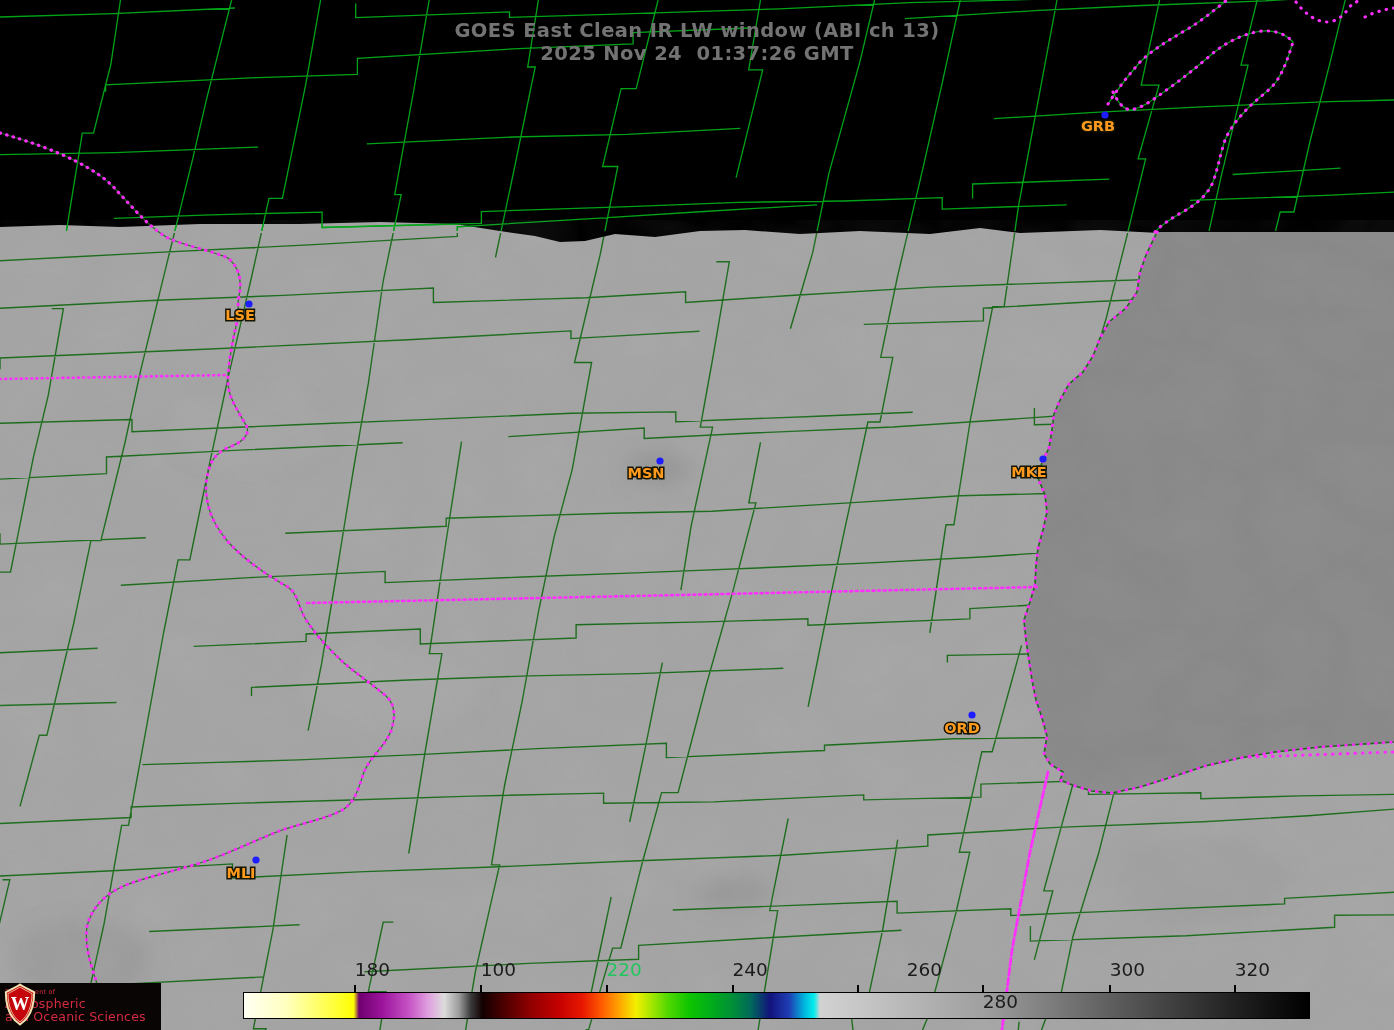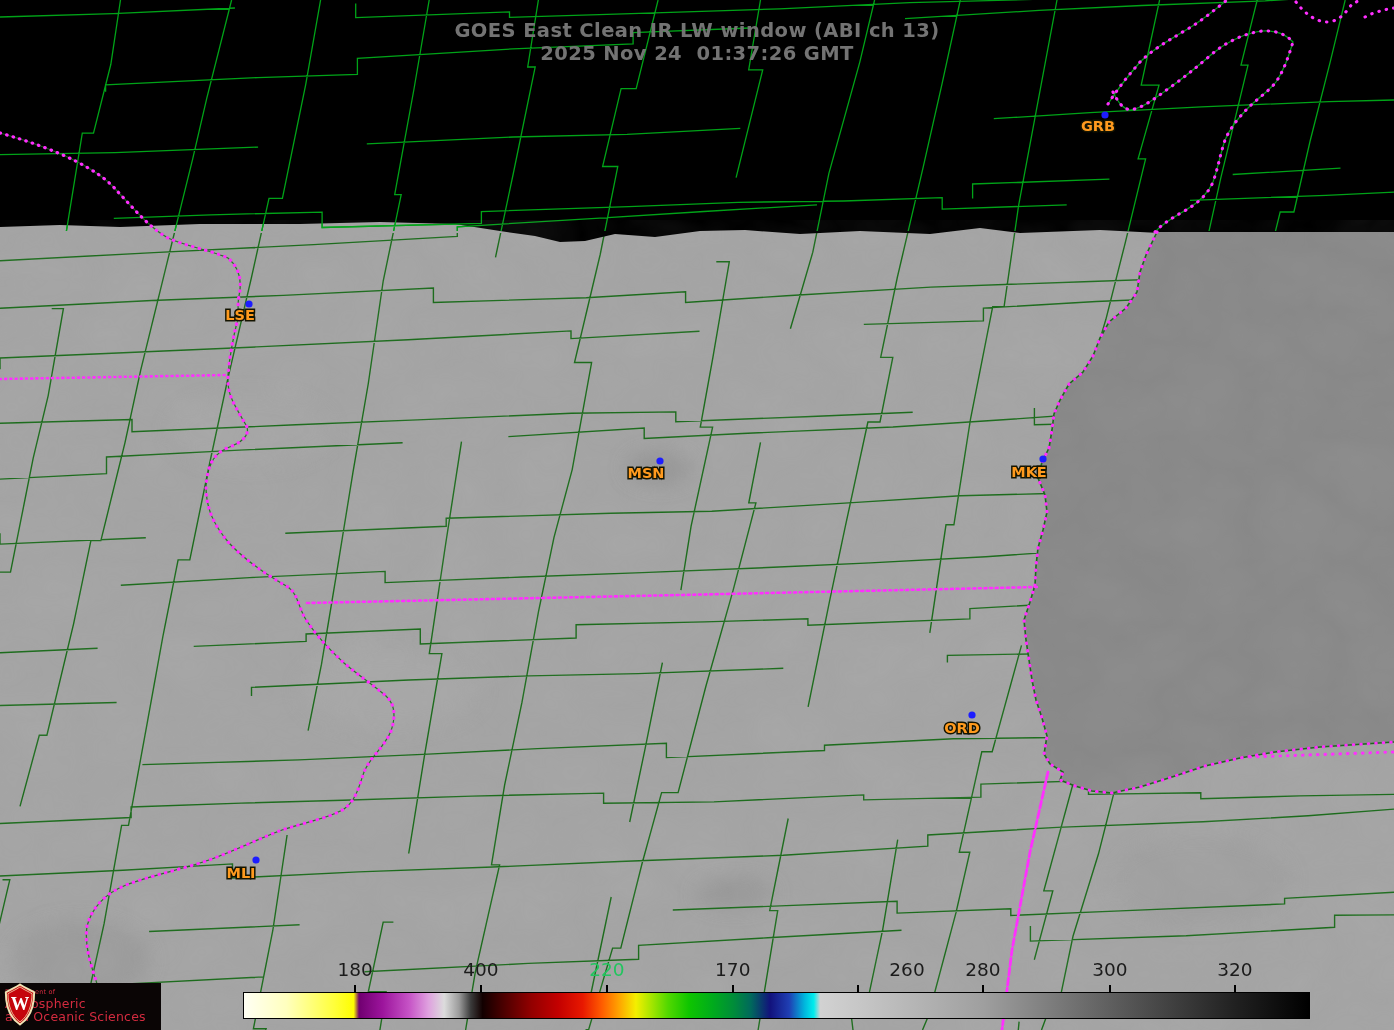--- a/index.html
+++ b/index.html
@@ -16,21 +16,21 @@
           #fffff4 0%, #ffffbe 4%, #ffff3a 8.5%, #fdfd00 10.3%,
           #700070 10.8%, #9c149c 13%, #c653c6 15.5%, #dfa0df 17.3%, #dcdcdc 18.8%,
           #9b9b9b 20.2%, #3a3a3a 21.3%, #120000 22.4%,
           #4f0000 24.5%, #930000 27%, #c30000 29.5%, #e81800 31.8%,
           #ff5c00 33.6%, #ffa300 35.2%, #f4ef00 36.8%,
           #a8e600 38.2%, #52d800 39.8%, #0ec500 41.8%, #00ab1c 44%,
           #008c3a 46%, #00695c 47.6%, #12127c 49.4%, #1f3fb4 51.2%,
           #00b4dc 52.6%, #00eded 53.5%,
           #d2d2d2 54.1%, #c6c6c6 58%, #9f9f9f 69.4%, #5f5f5f 81.3%, #212121 93%, #000000 100%);}
   .cbar-tick{position:absolute;width:2px;height:7px;background:#000;top:985px;z-index:26;}
-  .cbar-label{position:absolute;width:70px;top:959px;text-align:center;font-size:18.5px;color:#1b1b1b;z-index:26;}
+  .cbar-label{position:absolute;width:70px;top:959px;text-align:right;font-size:18.5px;color:#1b1b1b;z-index:26;}
   
   .logo{position:absolute;left:0;top:983px;width:161px;height:47px;background:#0a0505;z-index:28;
         display:flex;align-items:center;}
   .logo .crest{width:34px;height:43px;margin-left:3px;flex:0 0 auto;}
   .logo .ltext{margin-left:5px;color:#d42b3f;line-height:1;}
   .logo .ldept{font-size:6.5px;margin-bottom:2px;letter-spacing:.2px;}
   .logo .lbig{font-size:12.5px;margin-top:1px;letter-spacing:.2px;}
 </style>
 </head>
 <body>
@@ -168,29 +168,29 @@
   <div class="title-block" style="color: #737373;">
     <div class="title-line">GOES East Clean IR LW window (ABI ch 13)</div>
     <div class="title-line">2025 Nov 24  01:37:26 GMT</div>
   </div>
 
   <div class="cbar"></div>
   <div id="cbar-ticks">
       <div class="cbar-tick" style="left: 354.035px;"></div>
       <div class="cbar-label" style="left: 320.035px; color: rgb(27, 27, 27);">180</div>
       <div class="cbar-tick" style="left: 479.941px;"></div>
-      <div class="cbar-label" style="left: 445.941px; color: rgb(27, 27, 27);">400</div>
+      <div class="cbar-label" style="left: 445.941px; color: rgb(27, 27, 27);">100</div>
       <div class="cbar-tick" style="left: 605.847px;"></div>
       <div class="cbar-label" style="left: 571.847px; color: #22c55e;">220</div>
       <div class="cbar-tick" style="left: 731.753px;"></div>
-      <div class="cbar-label" style="left: 697.753px; color: rgb(27, 27, 27);">170</div>
+      <div class="cbar-label" style="left: 697.753px; color: rgb(27, 27, 27);">240</div>
       <div class="cbar-tick" style="left: 857.125px;"></div>
       <div class="cbar-label" style="left: 872px; color: rgb(27, 27, 27);">260</div>
       <div class="cbar-tick" style="left: 981.965px;"></div>
-      <div class="cbar-label" style="left: 947.965px; color: rgb(27, 27, 27);">280</div>
+      <div class="cbar-label" style="left: 947.965px; color: rgb(27, 27, 27); margin-top: 32px;">280</div>
       <div class="cbar-tick" style="left: 1108.94px;"></div>
       <div class="cbar-label" style="left: 1074.94px; color: rgb(27, 27, 27);">300</div>
       <div class="cbar-tick" style="left: 1233.99px;"></div>
       <div class="cbar-label" style="left: 1199.99px; color: rgb(27, 27, 27);">320</div>
     </div>
 
   <div class="logo">
     <svg class="crest" viewBox="0 0 34 44">
       <path d="M17,1.5 C22,5 27,6.5 31.5,9.5 C31.5,23 27.5,35.5 17,42.5 C6.5,35.5 2.5,23 2.5,9.5 C7,6.5 12,5 17,1.5 Z" fill="#c5050c" stroke="#efe3b4" stroke-width="2"></path>
       <path d="M17,4 C21,7 25.5,8.5 29.3,11 C29.2,22.5 25.8,33.5 17,39.8 C8.2,33.5 4.8,22.5 4.7,11 C8.5,8.5 13,7 17,4 Z" fill="none" stroke="#efe3b4" stroke-width="0.8"></path>

